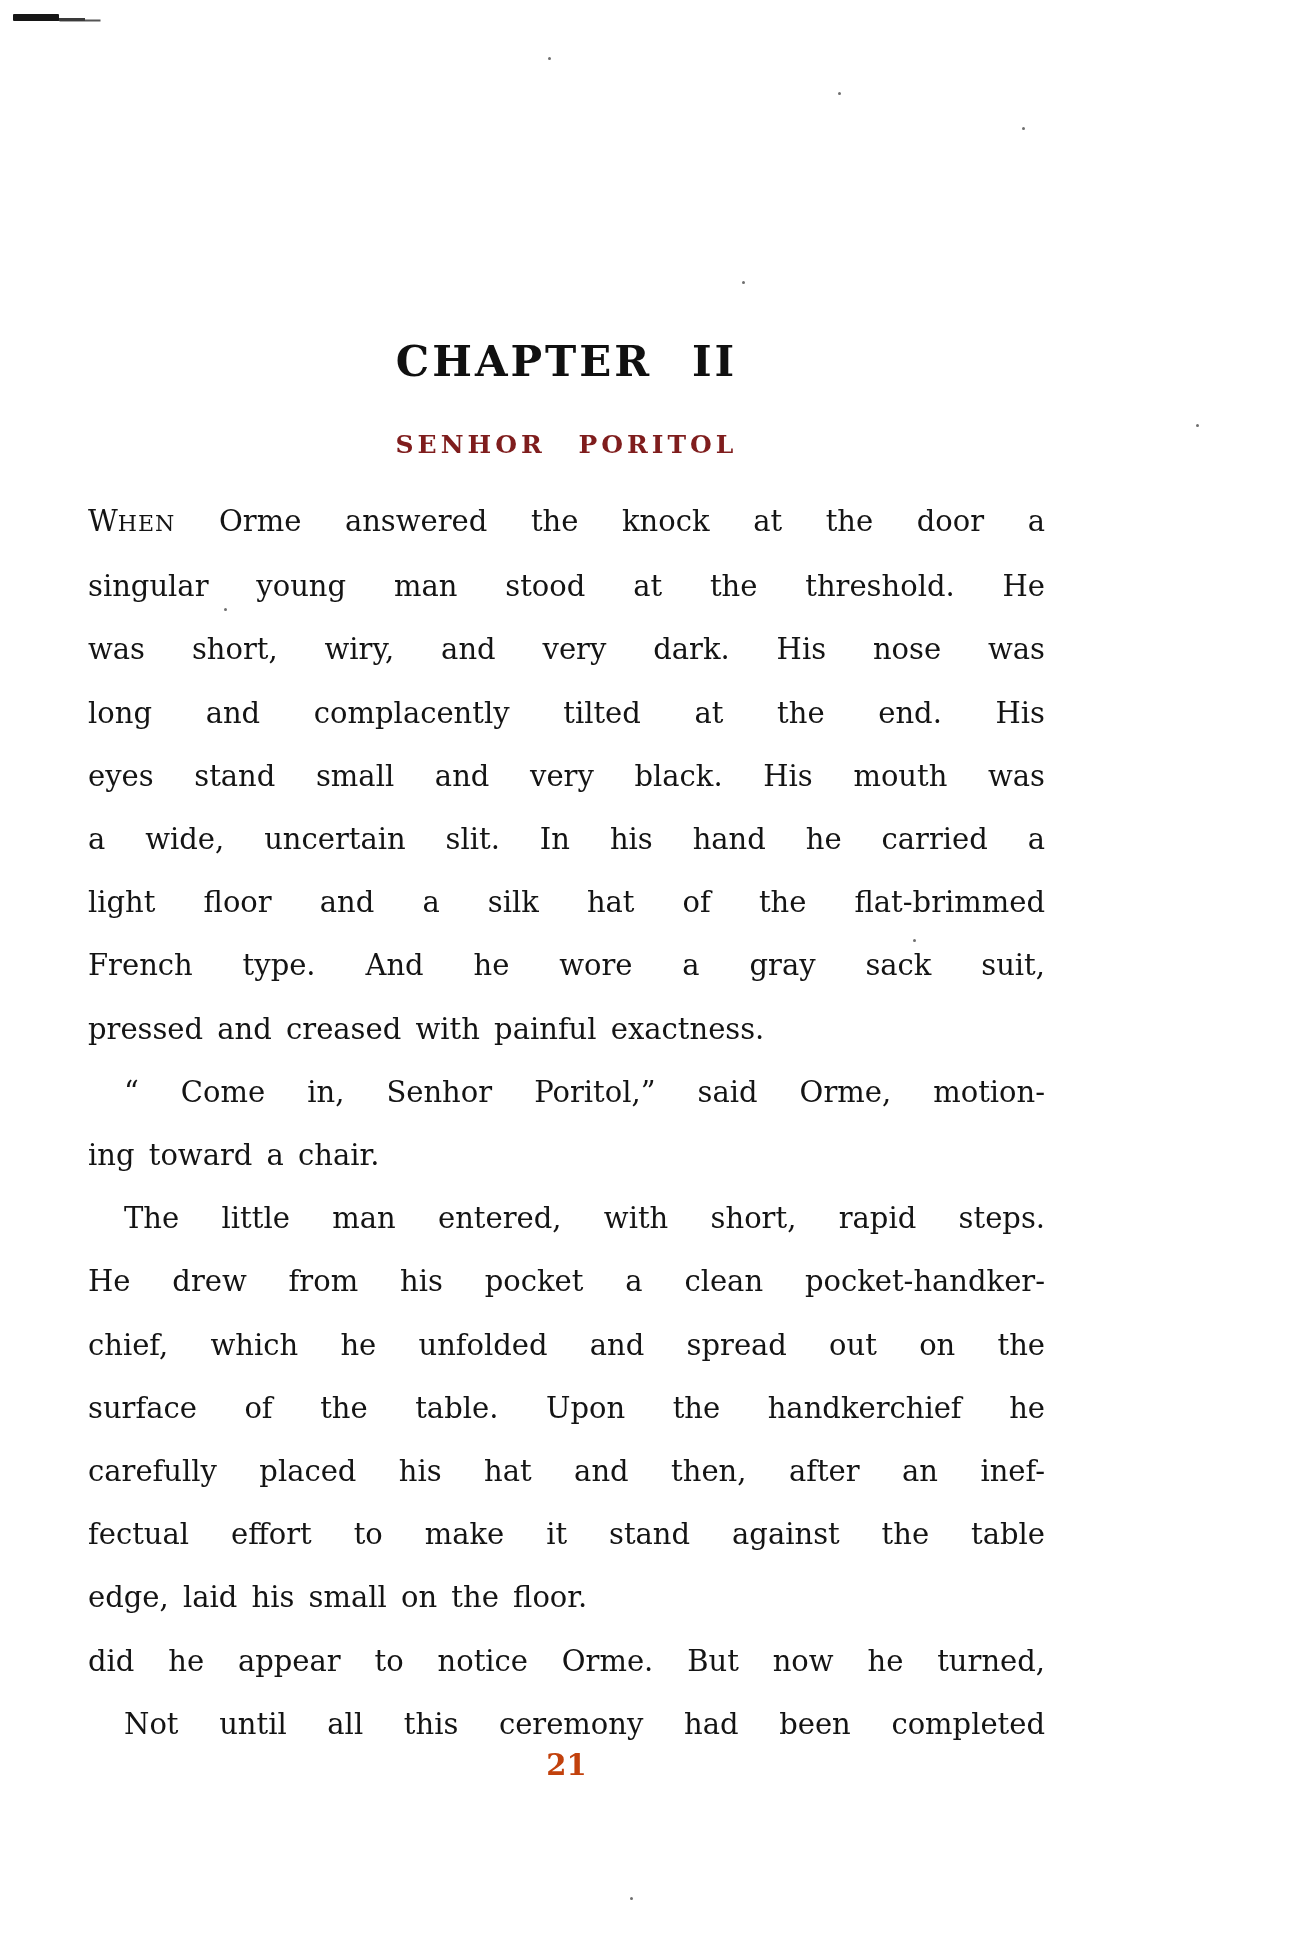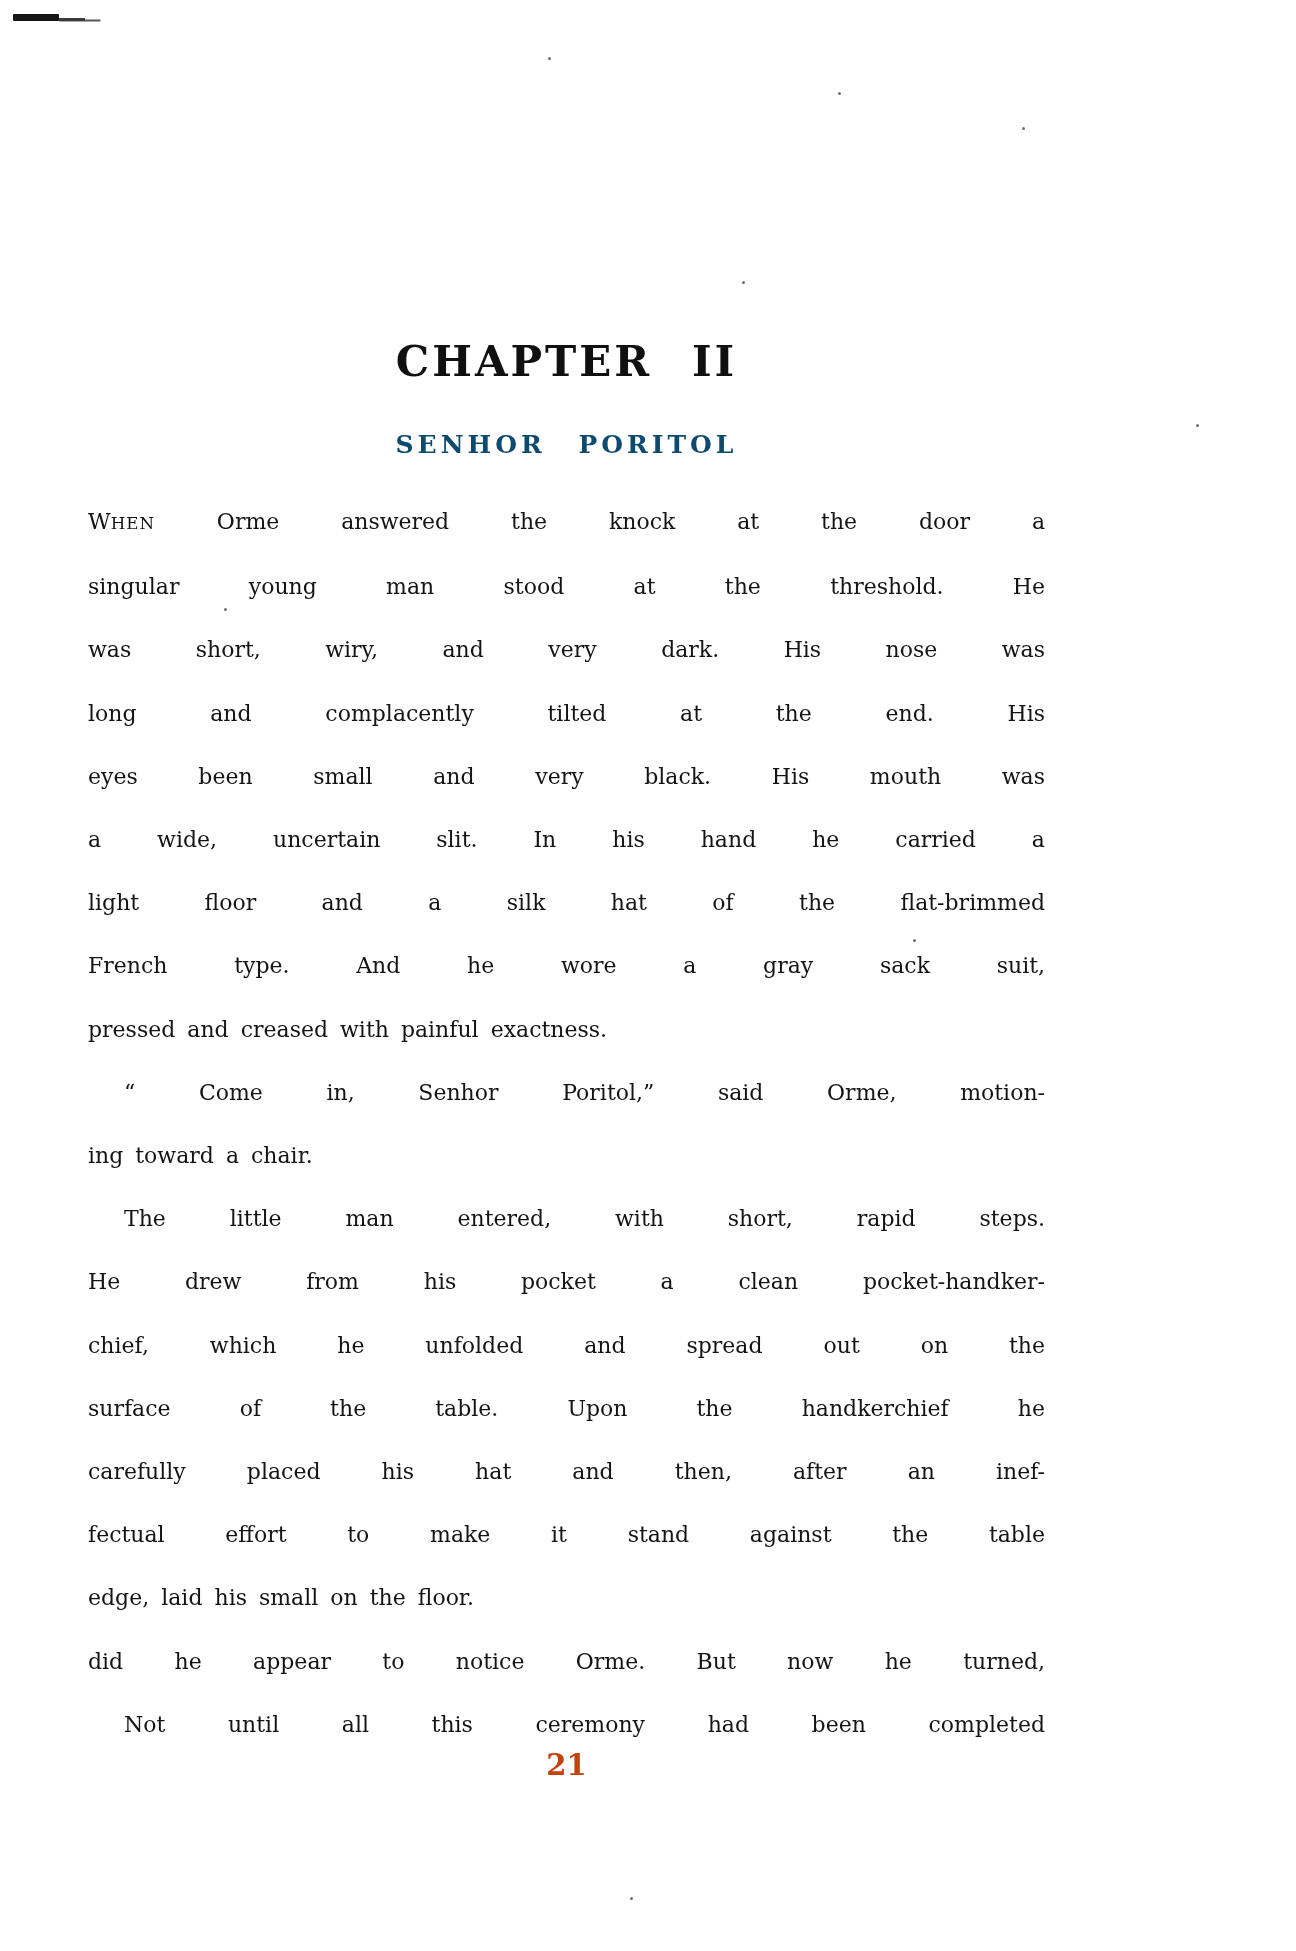--- a/index.html
+++ b/index.html
@@ -35,27 +35,27 @@
   .section-title {
     position: absolute;
     left: 88px; top: 430px;
     width: 957px;
     margin: 0;
     text-align: center;
     font-size: 25px;
     font-weight: 600;
     letter-spacing: 4px;
     word-spacing: 20px;
-    color: #0c4a6e;
+    color: #7f1d1d;
   }
   .body-text {
     position: absolute;
     left: 88px; top: 490px;
     width: 957px;
-    font-size: 22px;
+    font-size: 29px;
     line-height: 63.2px;
     word-spacing: 5px;
   }
   .line { text-align: left; white-space: normal; }
   .line.just { text-align: justify; text-align-last: justify; }
   .line.ind { text-indent: 36px; }
   .line .sc { font-size: 0.76em; letter-spacing: 1px; }
   .page-number {
     position: absolute;
     left: 88px; top: 1748px;
@@ -90,21 +90,21 @@
 
   <h1 class="chapter-title">CHAPTER II</h1>
 
   <h2 class="section-title">SENHOR PORITOL</h2>
 
   <div class="body-text">
       <div class="line just"><span>W</span><span class="sc">HEN</span> Orme answered the knock at the door a</div>
       <div class="line just">singular young man stood at the threshold.  He</div>
       <div class="line just">was short, wiry, and very dark.  His nose was</div>
       <div class="line just">long and complacently tilted at the end.  His</div>
-      <div class="line just">eyes been small and very black.  His mouth was</div>
+      <div class="line just">eyes stand small and very black.  His mouth was</div>
       <div class="line just">a wide, uncertain slit.  In his hand he carried a</div>
       <div class="line just">light floor and a silk hat of the flat-brimmed</div>
       <div class="line just">French type.  And he wore a gray sack suit,</div>
       <div class="line">pressed and creased with painful exactness.</div>
       <div class="line just ind">“ Come in, Senhor Poritol,” said Orme, motion-</div>
       <div class="line">ing toward a chair.</div>
       <div class="line just ind">The little man entered, with short, rapid steps.</div>
       <div class="line just">He drew from his pocket a clean pocket-handker-</div>
       <div class="line just">chief, which he unfolded and spread out on the</div>
       <div class="line just">surface of the table.  Upon the handkerchief he</div>

